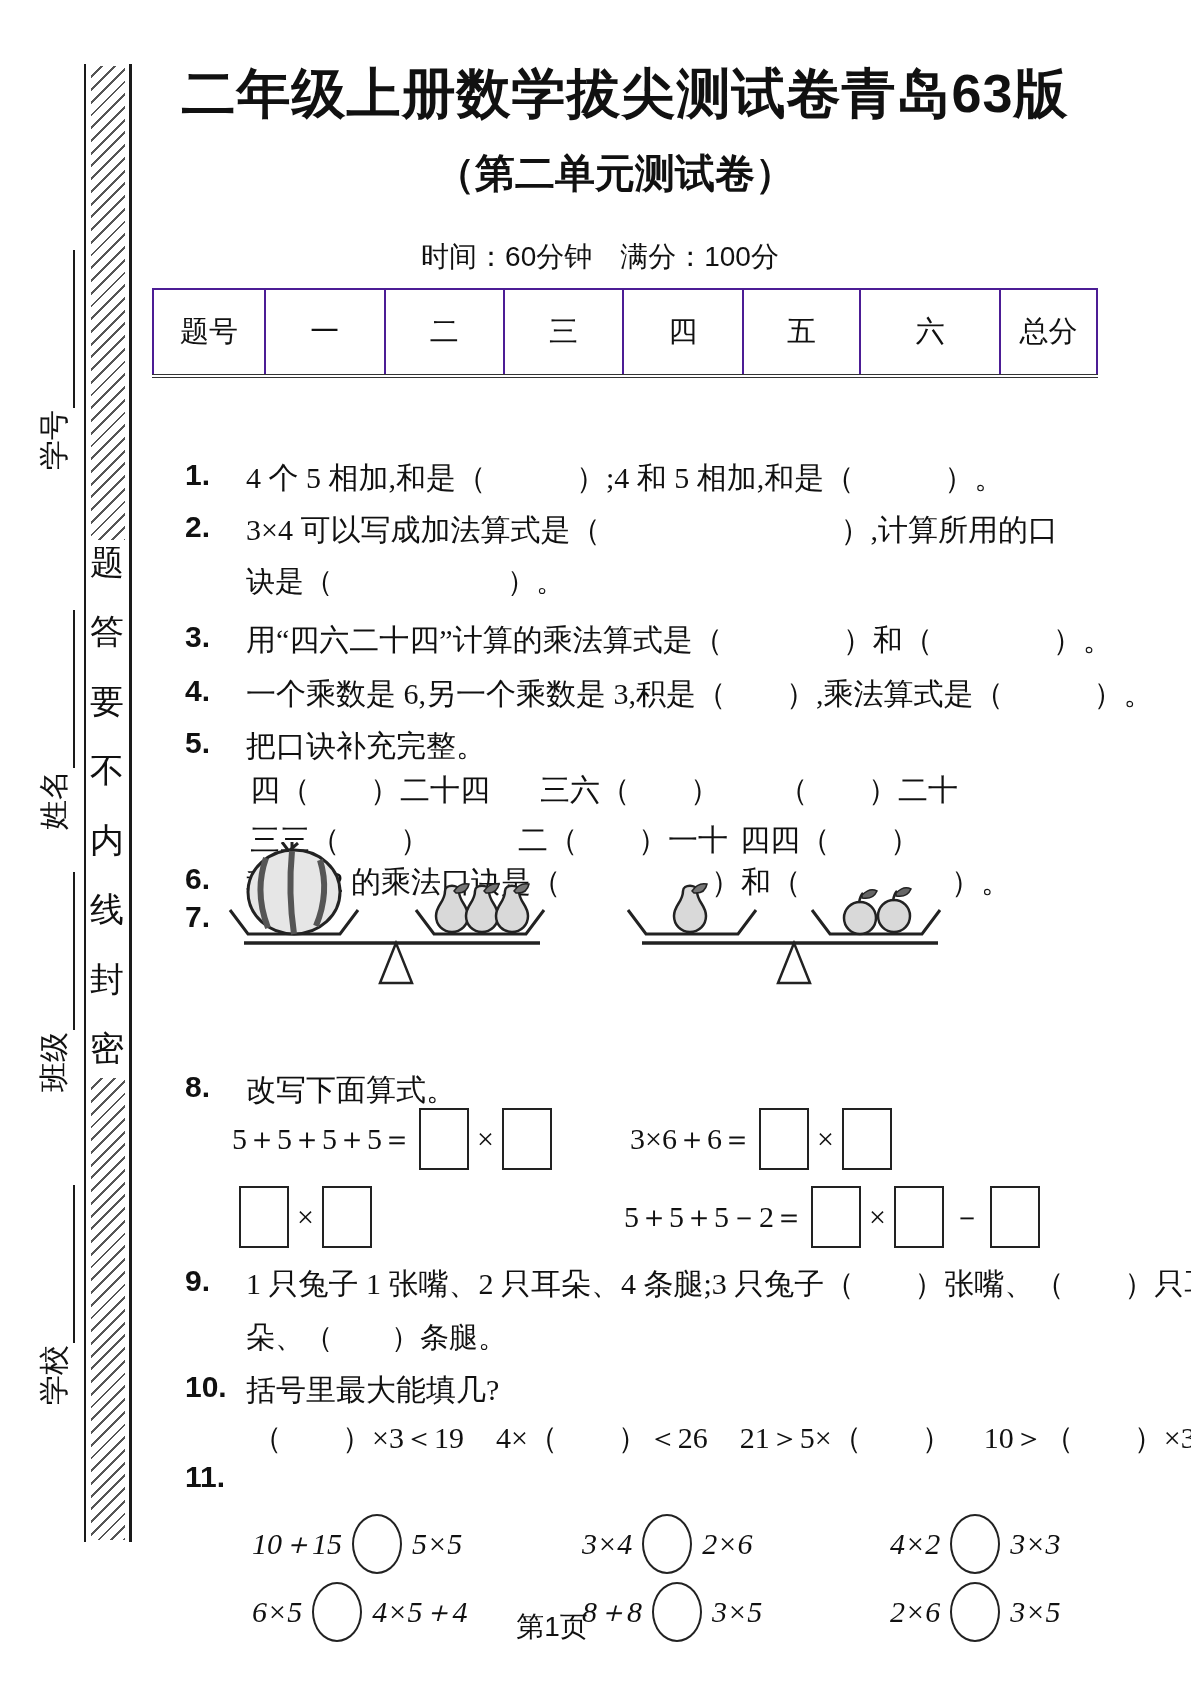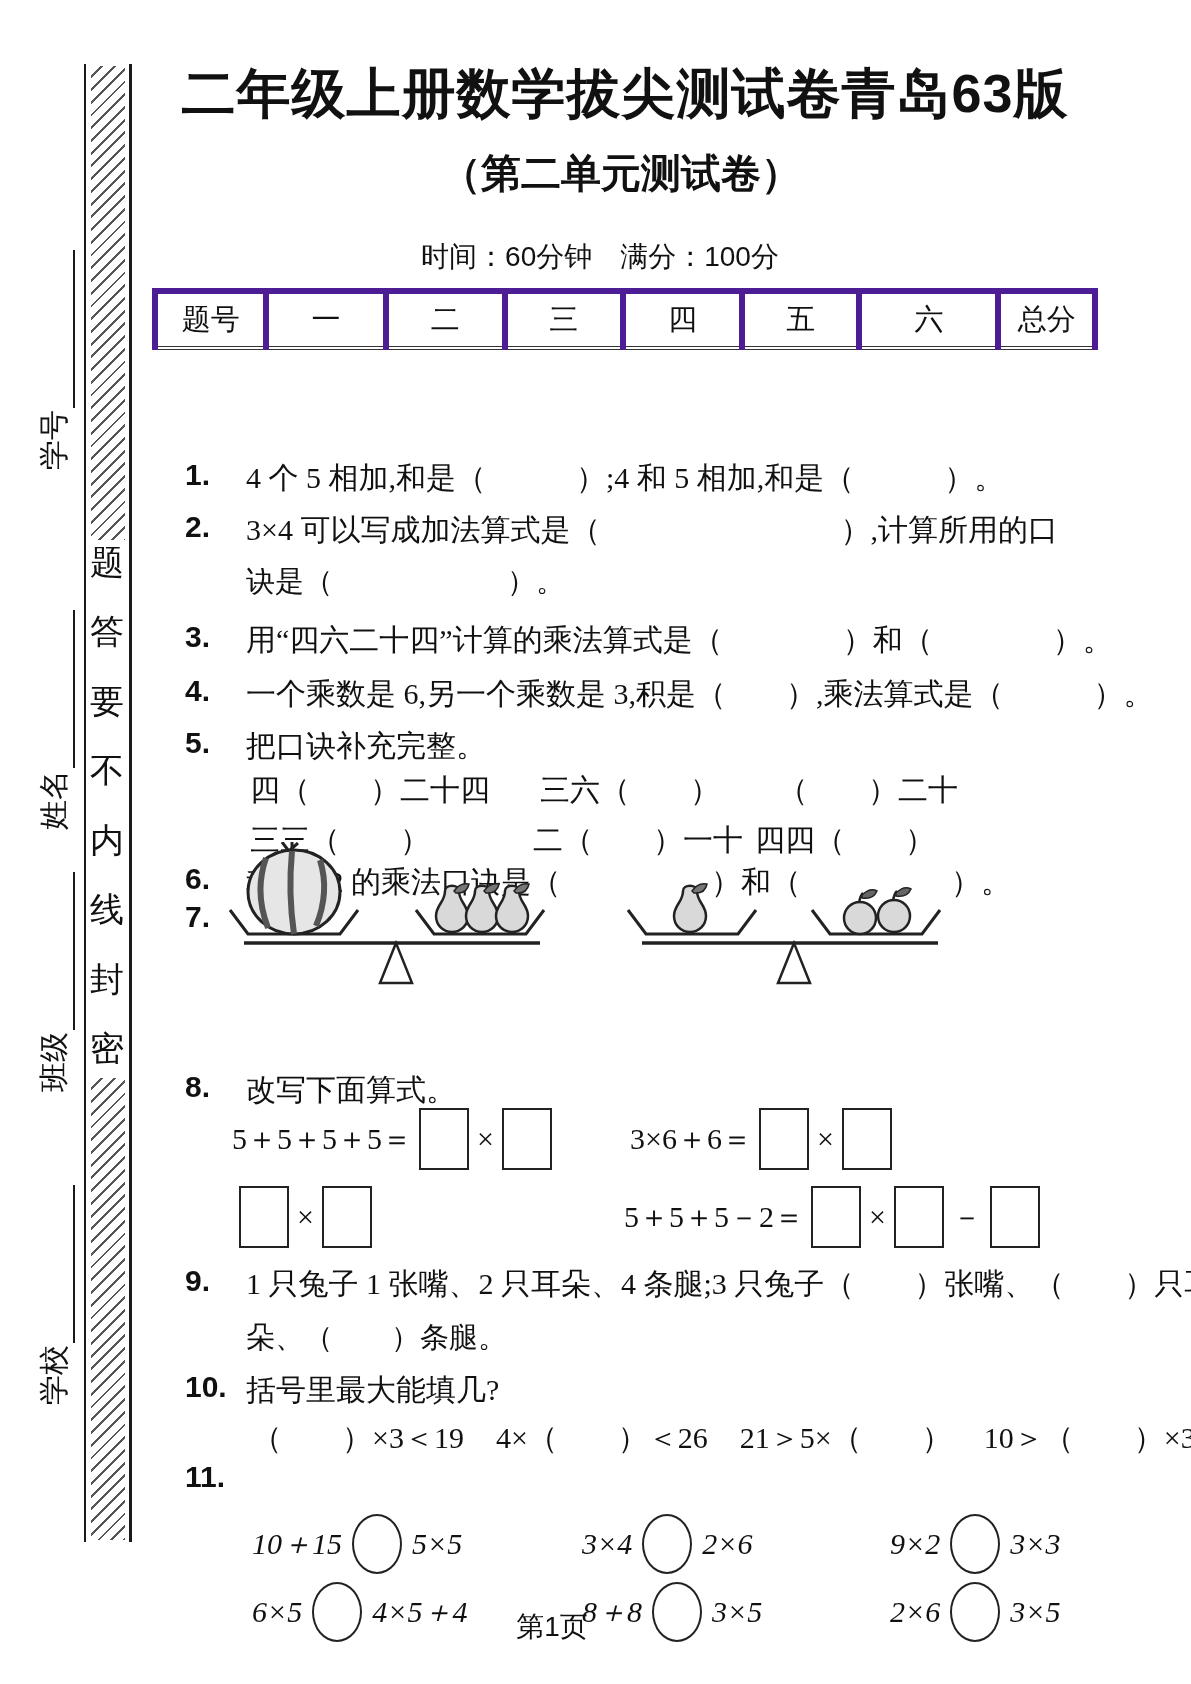--- a/index.html
+++ b/index.html
@@ -18,42 +18,42 @@
               display:flex;flex-direction:column;justify-content:space-between;align-items:center;
               font-size:34px;line-height:1;color:#111;}
   .side-field{position:absolute;left:-70px;width:250px;height:40px;transform:rotate(-90deg);
               display:flex;align-items:flex-end;font-size:30px;}
   .sf-label{white-space:nowrap;}
   .sf-line{display:inline-block;width:158px;height:30px;border-bottom:2.5px solid #1a1a1a;margin-left:2px;}
 
   
   .title{position:absolute;left:150px;top:58px;width:950px;text-align:center;
          font-family:"Liberation Sans",sans-serif;font-weight:900;font-size:54px;letter-spacing:1px;}
-  .subtitle{position:absolute;left:146px;top:146px;width:950px;text-align:center;
+  .subtitle{position:absolute;left:140px;top:146px;width:950px;text-align:center;
             font-family:"Liberation Sans",sans-serif;font-weight:700;font-size:40px;}
   .meta{position:absolute;left:150px;top:238px;width:900px;text-align:center;
         font-family:"Liberation Sans",sans-serif;font-size:28px;}
 
   
   .score-table{position:absolute;left:152px;top:288px;width:946px;border-collapse:collapse;
                font-size:29px;text-align:center;}
-  .score-table td{border:6px solid #4c1d95;height:52px;padding:0;}
+  .score-table td{border:2px solid #4c1d95;height:52px;padding:16px;}
   .score-table tr.hdr td{border-bottom:4px double #333;}
 
   
   .sec{position:absolute;left:150px;top:414px;font-size:30px;font-weight:700;white-space:nowrap;}
   .q{position:absolute;left:185px;display:flex;font-size:30px;white-space:nowrap;}
   .qn{min-width:61px;font-weight:700;font-family:"Liberation Sans",sans-serif;}
   .qt{white-space:nowrap;}
   .cont{position:absolute;left:246px;font-size:29px;white-space:nowrap;}
   .qrow{position:absolute;display:flex;font-size:30px;white-space:nowrap;}
   .c1{display:inline-block;width:290px;}
   .c2{display:inline-block;width:238px;}
   .d1{display:inline-block;width:268px;}
-  .d2{display:inline-block;width:222px;margin-left:15px;}
+  .d2{display:inline-block;width:222px;}
 
   
   .scales{position:absolute;left:228px;top:842px;width:730px;height:155px;}
   .q7line{position:absolute;left:228px;top:1000px;display:flex;align-items:center;
           font-size:30px;white-space:nowrap;}
   .fruit-inline{display:inline-block;vertical-align:middle;}
 
   
   .eq{position:absolute;display:flex;align-items:center;font-size:30px;white-space:nowrap;}
   .box{display:inline-block;width:46px;height:58px;border:2.5px solid #222;margin:0 7px;background:#fff;}
@@ -284,21 +284,21 @@
       <span>10＋15</span>
       <span class="circ"></span>
       <span>5×5</span>
     </span>
     <span class="cmp w2">
       <span>3×4</span>
       <span class="circ"></span>
       <span>2×6</span>
     </span>
     <span class="cmp">
-      <span>9×2</span>
+      <span>4×2</span>
       <span class="circ"></span>
       <span>3×3</span>
     </span>
   </div>
   <div class="q11row" style="top:1582px">
     <span class="cmp w1">
       <span>6×5</span>
       <span class="circ"></span>
       <span>4×5＋4</span>
     </span>

